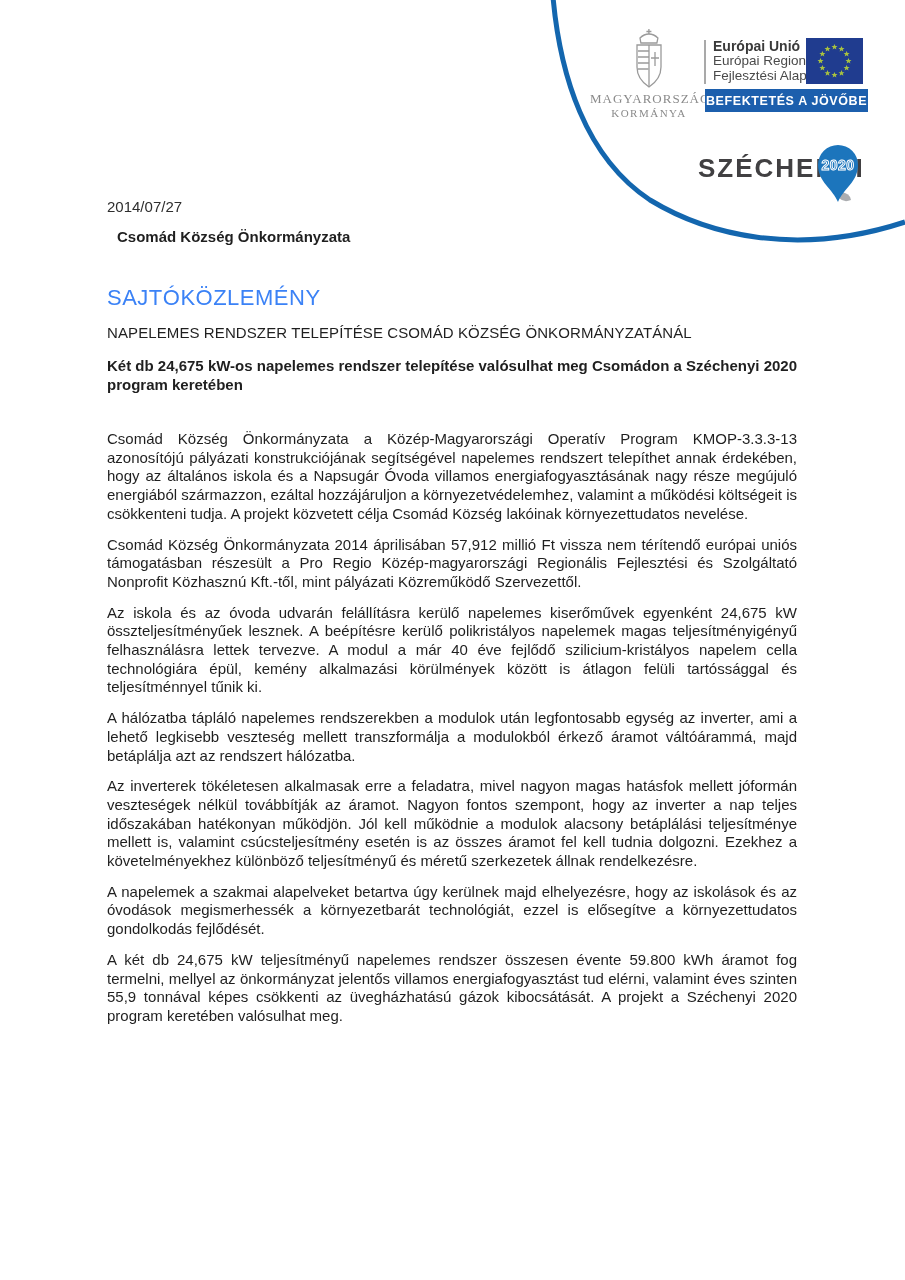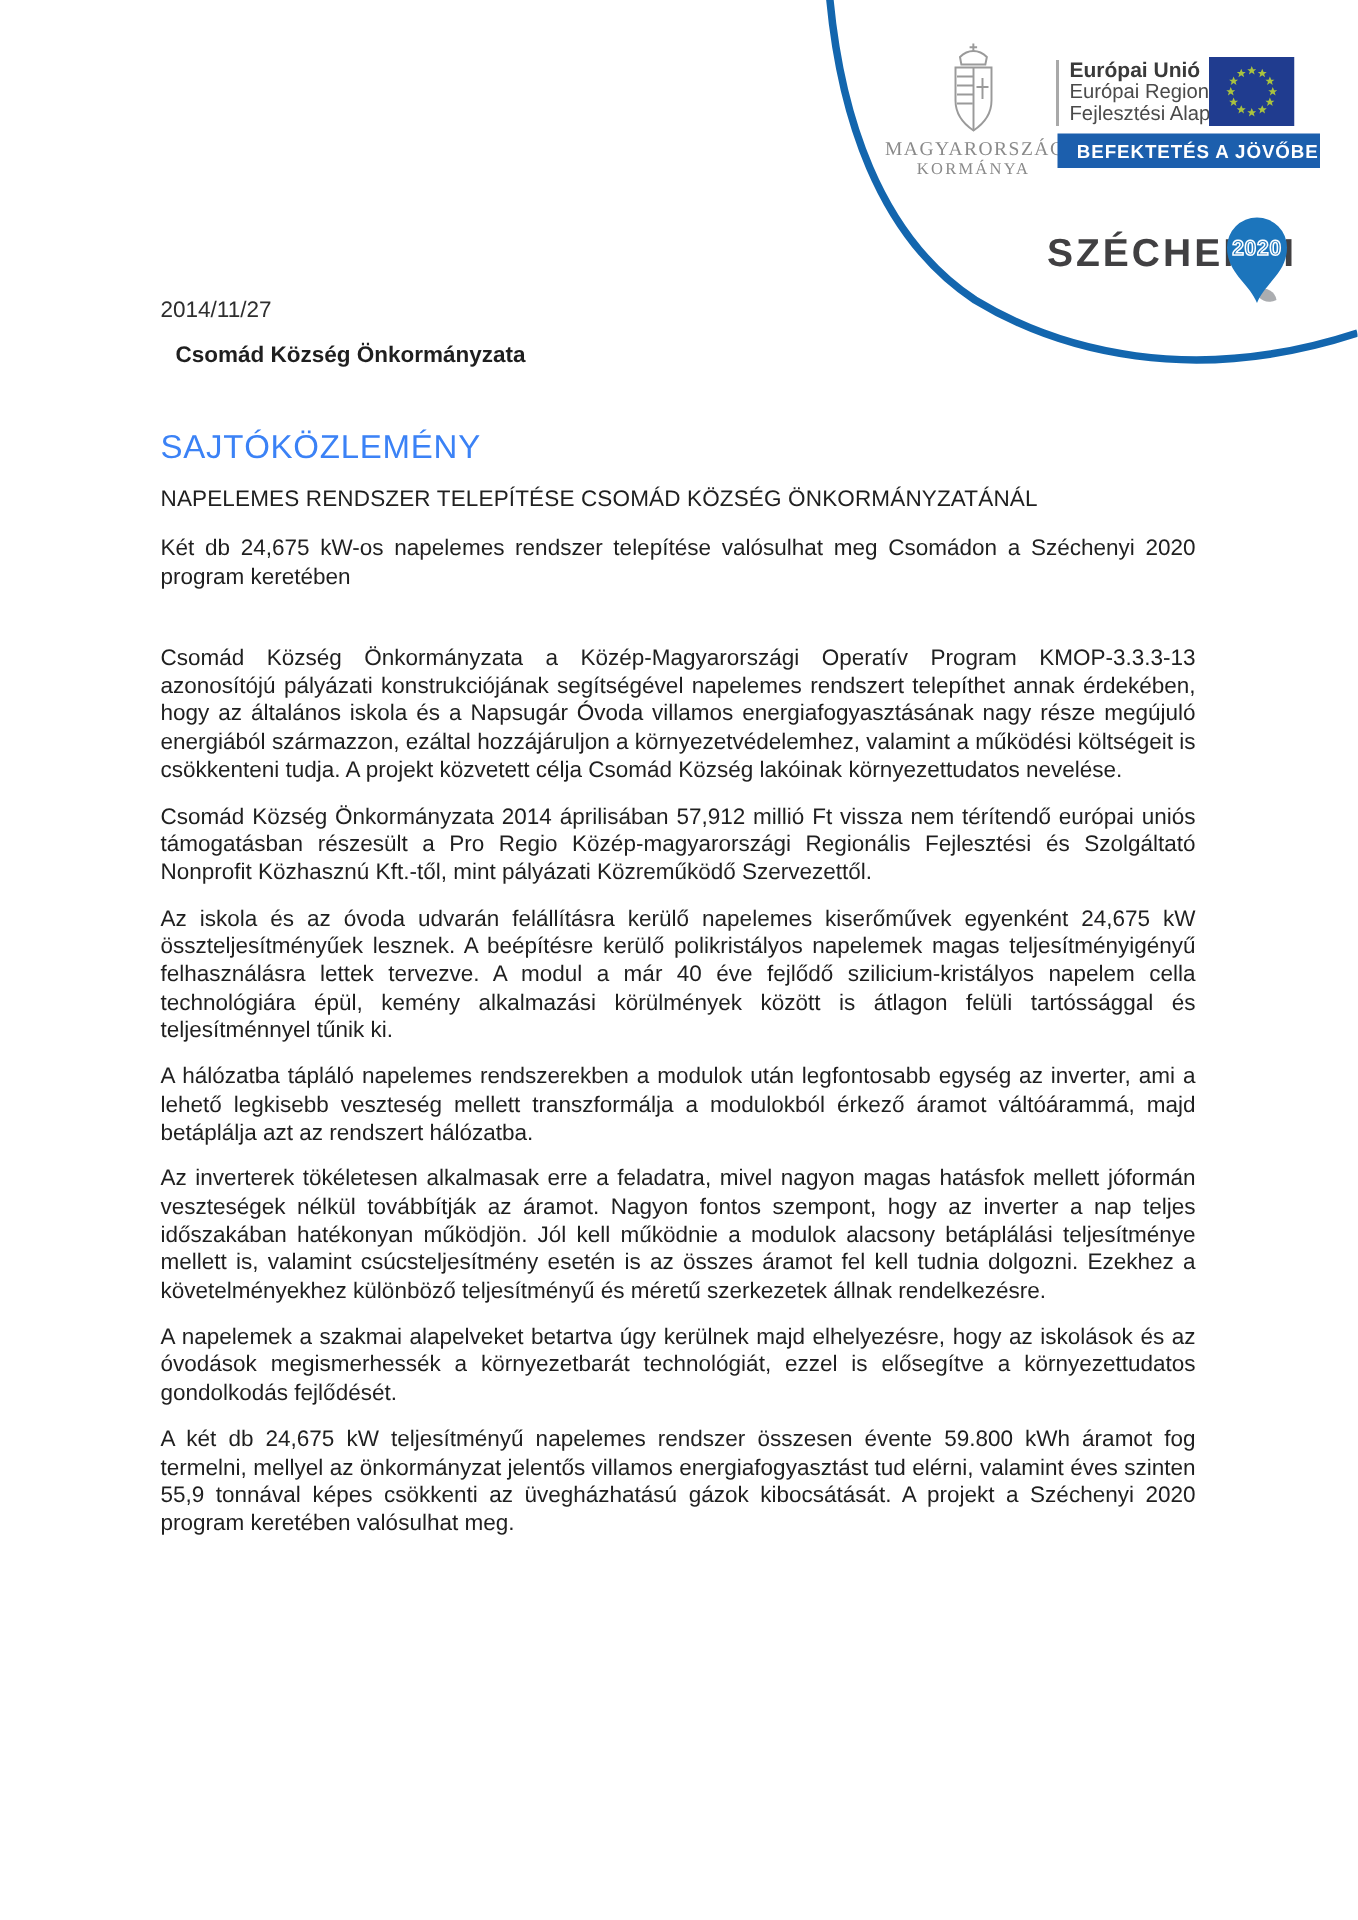--- a/index.html
+++ b/index.html
@@ -17,33 +17,33 @@
   .gov-l1{font-size:13px;letter-spacing:1px;line-height:14px;}
   .gov-l2{font-size:11px;letter-spacing:1.5px;line-height:14px;}
   
   .eu{position:absolute;left:704px;top:38px;height:48px;}
   .eu-divider{position:absolute;left:0;top:2px;width:2px;height:44px;background:#a9a9a9;}
   .eu-text{position:absolute;left:9px;top:1px;white-space:nowrap;color:#3a3a3a;}
   .eu-l1{font-size:14px;font-weight:bold;line-height:15px;}
   .eu-l2,.eu-l3{font-size:13.5px;line-height:14.5px;color:#4a4a4a;}
   .flag{position:absolute;left:806px;top:38px;}
   .banner{position:absolute;left:705px;top:89px;width:163px;height:23px;background:#1C5FAD;
-          display:flex;align-items:center;justify-content:center;padding-left:12px;}
+          display:flex;align-items:center;justify-content:center;}
   .banner span{color:#ffffff;font-size:12.5px;font-weight:bold;letter-spacing:0.6px;white-space:nowrap;}
   
   .sz-text{position:absolute;left:698px;top:153px;font-size:26px;font-weight:bold;
            letter-spacing:2px;color:#414042;white-space:nowrap;}
   .pin{position:absolute;left:815px;top:142px;}
   
   .content{position:absolute;left:107px;top:198px;width:690px;}
   .date{margin:0 0 13px 0;font-size:15px;color:#2e2e2e;}
   .org{margin:10px;font-size:15px;font-weight:bold;color:#1f1f1f;}
   .title{margin:36px 0 0 0;font-size:22px;font-weight:normal;color:#3b82f6;letter-spacing:0.5px;line-height:34px;}
   .subtitle{margin:8px 0 0 0;font-size:15px;font-weight:normal;line-height:19px;letter-spacing:0.1px;}
-  .lead{margin:14px 0 0 0;font-size:15px;font-weight:normal;line-height:19px;text-align:justify;}
+  .lead{margin:14px 0 0 0;font-size:15px;font-weight:bold;line-height:19px;text-align:justify;}
   .paras{margin-top:36px;}
   .para{margin:0 0 12px 0;font-size:15px;line-height:18.7px;text-align:justify;}
 </style>
 </head>
 <body>
 
 <div class="page">
 
   <svg class="arc" width="905" height="300" viewBox="0 0 905 300" aria-hidden="true">
     <path d="M553,-3 C560,75 585,157 650,200 C706,234 795,258 905,222" fill="none" stroke="#1366AE" stroke-width="5"></path>
@@ -98,21 +98,21 @@
   </div>
 
   <span class="sz-text">SZÉCHENYI</span>
   <svg class="pin" width="46" height="64" viewBox="0 0 46 64" aria-hidden="true">
     <path d="M26,50 q9,1 10,8 q-7,3 -12,-2 z" fill="#ABADB0"></path>
     <path d="M23,60 C18,47 3,40 3,23 A20,20 0 1,1 43,23 C43,40 28,47 23,60 Z" fill="#1C75BC"></path>
     <text x="23" y="28" text-anchor="middle" font-size="14" font-weight="bold" letter-spacing="0.5" fill="none" stroke="#ffffff" stroke-width="1" font-family="Liberation Sans, sans-serif">2020</text>
   </svg>
 
   <div class="content">
-    <p class="date">2014/11/27</p>
+    <p class="date">2014/07/27</p>
     <p class="org">Csomád Község Önkormányzata</p>
     <h1 class="title">SAJTÓKÖZLEMÉNY</h1>
     <h2 class="subtitle">NAPELEMES RENDSZER TELEPÍTÉSE CSOMÁD KÖZSÉG ÖNKORMÁNYZATÁNÁL</h2>
     <p class="lead">Két db 24,675 kW-os napelemes rendszer telepítése valósulhat meg Csomádon a Széchenyi 2020 program keretében</p>
     <div class="paras">
       <p class="para">Csomád Község Önkormányzata a Közép-Magyarországi Operatív Program KMOP-3.3.3-13 azonosítójú pályázati konstrukciójának segítségével napelemes rendszert telepíthet annak érdekében, hogy az általános iskola és a Napsugár Óvoda villamos energiafogyasztásának nagy része megújuló energiából származzon, ezáltal hozzájáruljon a környezetvédelemhez, valamint a működési költségeit is csökkenteni tudja. A projekt közvetett célja Csomád Község lakóinak környezettudatos nevelése.</p>
       <p class="para">Csomád Község Önkormányzata 2014 áprilisában 57,912 millió Ft vissza nem térítendő európai uniós támogatásban részesült a Pro Regio Közép-magyarországi Regionális Fejlesztési és Szolgáltató Nonprofit Közhasznú Kft.-től, mint pályázati Közreműködő Szervezettől.</p>
       <p class="para">Az iskola és az óvoda udvarán felállításra kerülő napelemes kiserőművek egyenként 24,675 kW összteljesítményűek lesznek. A beépítésre kerülő polikristályos napelemek magas teljesítményigényű felhasználásra lettek tervezve. A modul a már 40 éve fejlődő szilicium-kristályos napelem cella technológiára épül, kemény alkalmazási körülmények között is átlagon felüli tartóssággal és teljesítménnyel tűnik ki.</p>
       <p class="para">A hálózatba tápláló napelemes rendszerekben a modulok után legfontosabb egység az inverter, ami a lehető legkisebb veszteség mellett transzformálja a modulokból érkező áramot váltóárammá, majd betáplálja azt az rendszert hálózatba.</p>
       <p class="para">Az inverterek tökéletesen alkalmasak erre a feladatra, mivel nagyon magas hatásfok mellett jóformán veszteségek nélkül továbbítják az áramot. Nagyon fontos szempont, hogy az inverter a nap teljes időszakában hatékonyan működjön. Jól kell működnie a modulok alacsony betáplálási teljesítménye mellett is, valamint csúcsteljesítmény esetén is az összes áramot fel kell tudnia dolgozni. Ezekhez a követelményekhez különböző teljesítményű és méretű szerkezetek állnak rendelkezésre.</p>

